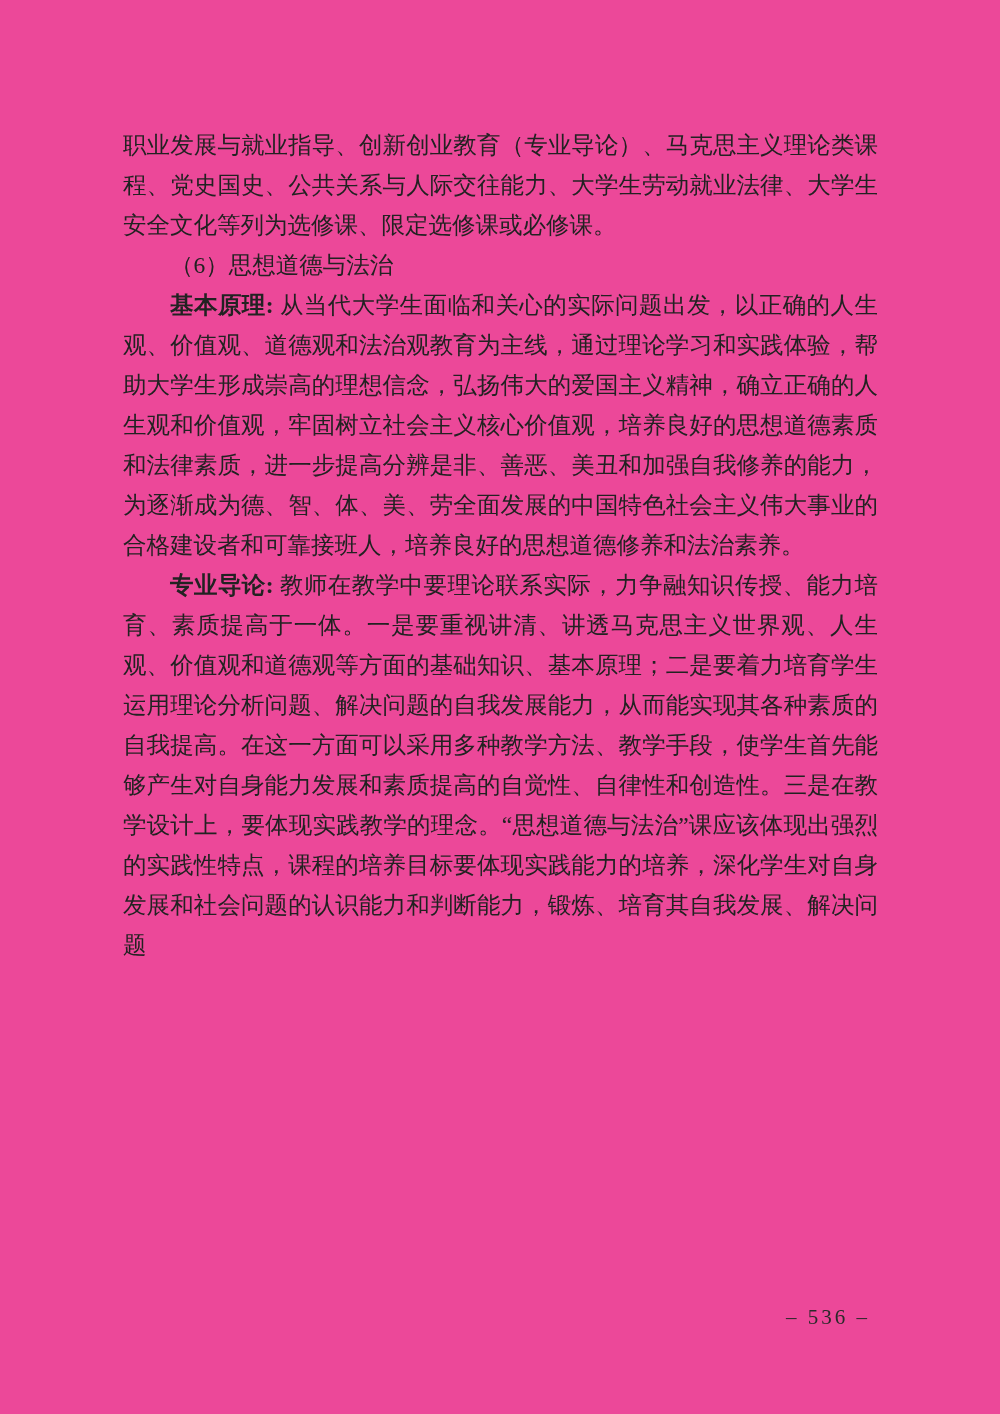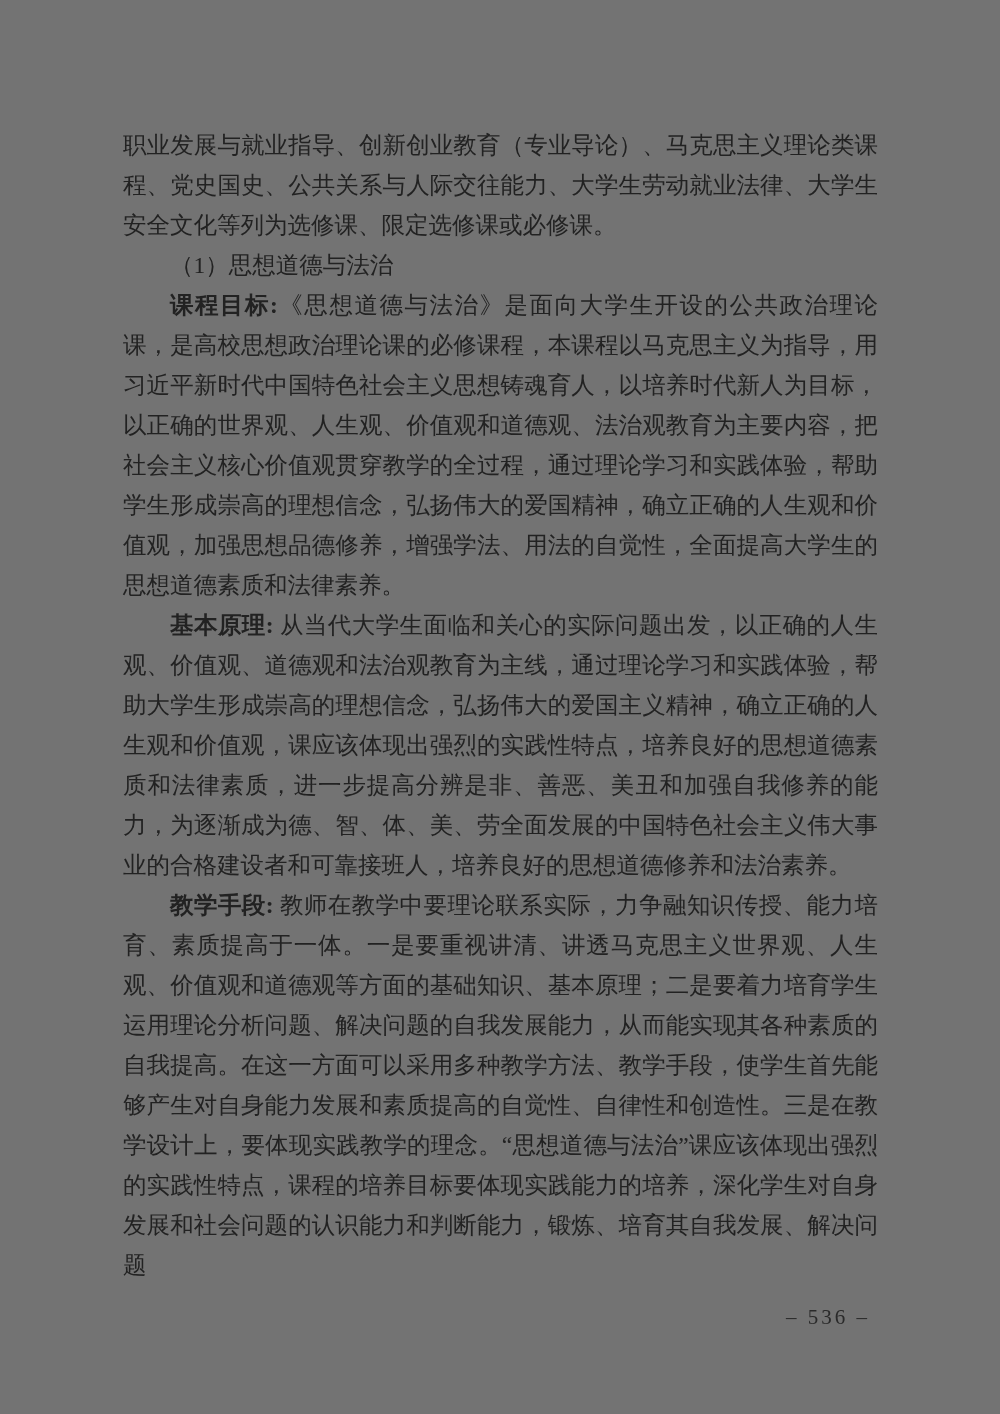--- a/index.html
+++ b/index.html
@@ -7,21 +7,21 @@
     padding: 0;
     width: 1000px;
     height: 1414px;
     background: #ffffff;
     overflow: hidden;
   }
   .page {
     position: relative;
     width: 1000px;
     height: 1414px;
-    background: #737373;
+    background: #ec4899;
     font-family: "Liberation Serif", "DejaVu Serif", serif;
     color: #222222;
   }
   .body-text {
     position: absolute;
     left: 123px;
     top: 125px;
     width: 755px;
     font-size: 23.5px;
     line-height: 40px;
@@ -53,24 +53,23 @@
 </style>
 </head>
 <body>
 
 <main class="page">
   <section class="body-text">
 
     <p class="para continuation"><b class="plabel"></b><span>职业发展与就业指导、创新创业教育（专业导论）、马克思主义理论类课程、党史国史、公共关系与人际交往能力、大学生劳动就业法律、大学生安全文化等列为选修课、限定选修课或必修课。</span></p>
 
 
-    <p class="para"><b class="plabel"></b><span>（1）思想道德与法治</span></p>
+    <p class="para"><b class="plabel"></b><span>（6）思想道德与法治</span></p>
 
-    <p class="para"><b class="plabel">课程目标:</b><span>《思想道德与法治》是面向大学生开设的公共政治理论课，是高校思想政治理论课的必修课程，本课程以马克思主义为指导，用习近平新时代中国特色社会主义思想铸魂育人，以培养时代新人为目标，以正确的世界观、人生观、价值观和道德观、法治观教育为主要内容，把社会主义核心价值观贯穿教学的全过程，通过理论学习和实践体验，帮助学生形成崇高的理想信念，弘扬伟大的爱国精神，确立正确的人生观和价值观，加强思想品德修养，增强学法、用法的自觉性，全面提高大学生的思想道德素质和法律素养。</span></p>
 
-    <p class="para"><b class="plabel">基本原理:</b><span> 从当代大学生面临和关心的实际问题出发，以正确的人生观、价值观、道德观和法治观教育为主线，通过理论学习和实践体验，帮助大学生形成崇高的理想信念，弘扬伟大的爱国主义精神，确立正确的人生观和价值观，课应该体现出强烈的实践性特点，培养良好的思想道德素质和法律素质，进一步提高分辨是非、善恶、美丑和加强自我修养的能力，为逐渐成为德、智、体、美、劳全面发展的中国特色社会主义伟大事业的合格建设者和可靠接班人，培养良好的思想道德修养和法治素养。</span></p>
+    <p class="para"><b class="plabel">基本原理:</b><span> 从当代大学生面临和关心的实际问题出发，以正确的人生观、价值观、道德观和法治观教育为主线，通过理论学习和实践体验，帮助大学生形成崇高的理想信念，弘扬伟大的爱国主义精神，确立正确的人生观和价值观，牢固树立社会主义核心价值观，培养良好的思想道德素质和法律素质，进一步提高分辨是非、善恶、美丑和加强自我修养的能力，为逐渐成为德、智、体、美、劳全面发展的中国特色社会主义伟大事业的合格建设者和可靠接班人，培养良好的思想道德修养和法治素养。</span></p>
 
-    <p class="para"><b class="plabel">教学手段:</b><span> 教师在教学中要理论联系实际，力争融知识传授、能力培育、素质提高于一体。一是要重视讲清、讲透马克思主义世界观、人生观、价值观和道德观等方面的基础知识、基本原理；二是要着力培育学生运用理论分析问题、解决问题的自我发展能力，从而能实现其各种素质的自我提高。在这一方面可以采用多种教学方法、教学手段，使学生首先能够产生对自身能力发展和素质提高的自觉性、自律性和创造性。三是在教学设计上，要体现实践教学的理念。“思想道德与法治”课应该体现出强烈的实践性特点，课程的培养目标要体现实践能力的培养，深化学生对自身发展和社会问题的认识能力和判断能力，锻炼、培育其自我发展、解决问题</span></p>
+    <p class="para"><b class="plabel">专业导论:</b><span> 教师在教学中要理论联系实际，力争融知识传授、能力培育、素质提高于一体。一是要重视讲清、讲透马克思主义世界观、人生观、价值观和道德观等方面的基础知识、基本原理；二是要着力培育学生运用理论分析问题、解决问题的自我发展能力，从而能实现其各种素质的自我提高。在这一方面可以采用多种教学方法、教学手段，使学生首先能够产生对自身能力发展和素质提高的自觉性、自律性和创造性。三是在教学设计上，要体现实践教学的理念。“思想道德与法治”课应该体现出强烈的实践性特点，课程的培养目标要体现实践能力的培养，深化学生对自身发展和社会问题的认识能力和判断能力，锻炼、培育其自我发展、解决问题</span></p>
 
   </section>
 
   <div class="page-number">– 536 –</div>
 </main>
 
 </body></html>

